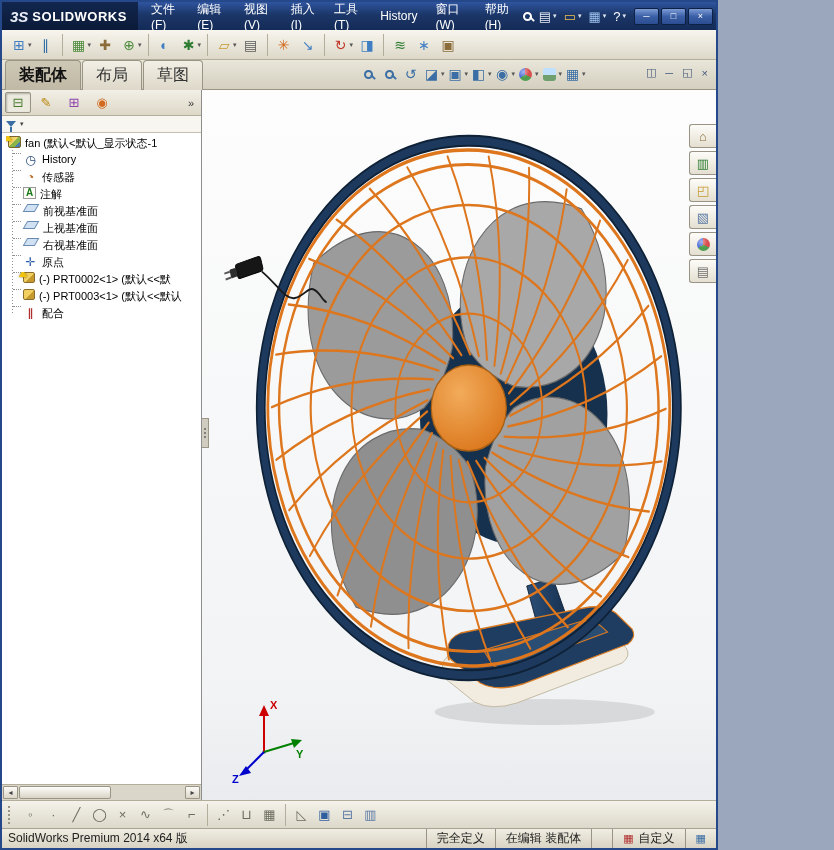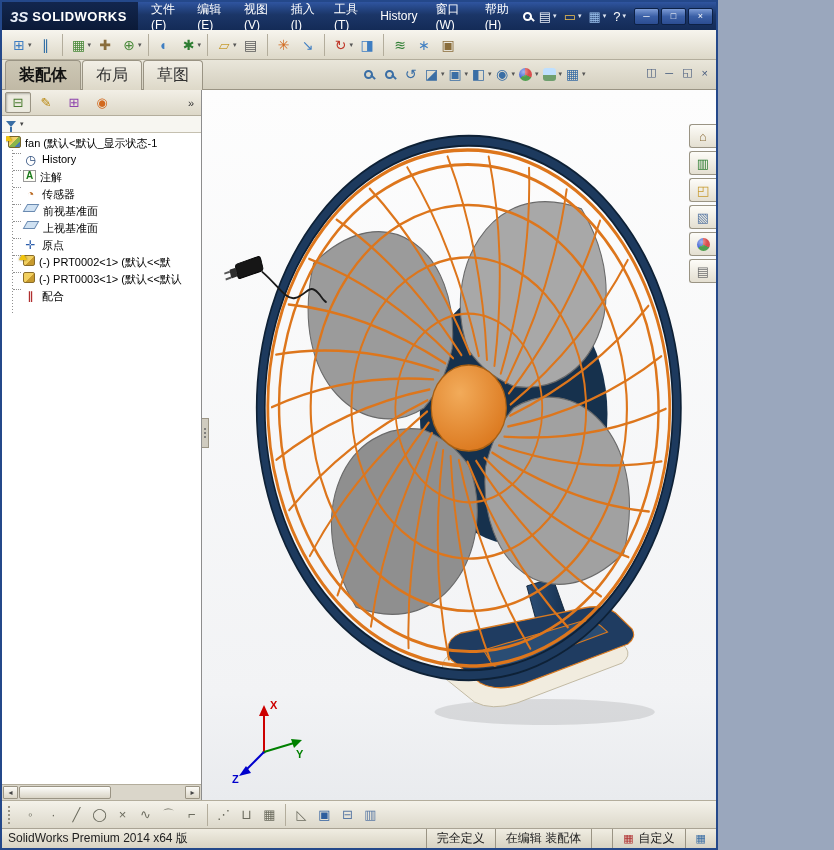--- a/index.html
+++ b/index.html
@@ -287,37 +287,42 @@
             </span>
             <span class="tlabel">fan (默认&lt;默认_显示状态-1</span>
           </div>
           <div class="trow">
             <span class="stub"></span>
             <span class="nodeicon history-icon"></span>
             <span class="tlabel">History</span>
           </div>
           <div class="trow">
             <span class="stub"></span>
+            <span class="nodeicon sensors-icon"></span>
+            <span class="tlabel">传感器</span>
+          </div>
+          <div class="trow">
+            <span class="stub"></span>
             <span class="nodeicon annotations-icon"></span>
             <span class="tlabel">注解</span>
           </div>
           <div class="trow">
             <span class="stub"></span>
-            <span class="nodeicon sensors-icon"></span>
-            <span class="tlabel">传感器</span>
-          </div>
-          <div class="trow">
-            <span class="stub"></span>
             <span class="nodeicon plane-icon"></span>
             <span class="tlabel">前视基准面</span>
           </div>
           <div class="trow">
             <span class="stub"></span>
             <span class="nodeicon plane-icon"></span>
             <span class="tlabel">上视基准面</span>
+          </div>
+          <div class="trow">
+            <span class="stub"></span>
+            <span class="nodeicon plane-icon"></span>
+            <span class="tlabel">右视基准面</span>
           </div>
           <div class="trow">
             <span class="stub"></span>
             <span class="nodeicon origin-icon"></span>
             <span class="tlabel">原点</span>
           </div>
           <div class="trow">
             <span class="stub"></span>
             <span class="nodeicon part-icon">
               <span class="warnb"></span>

